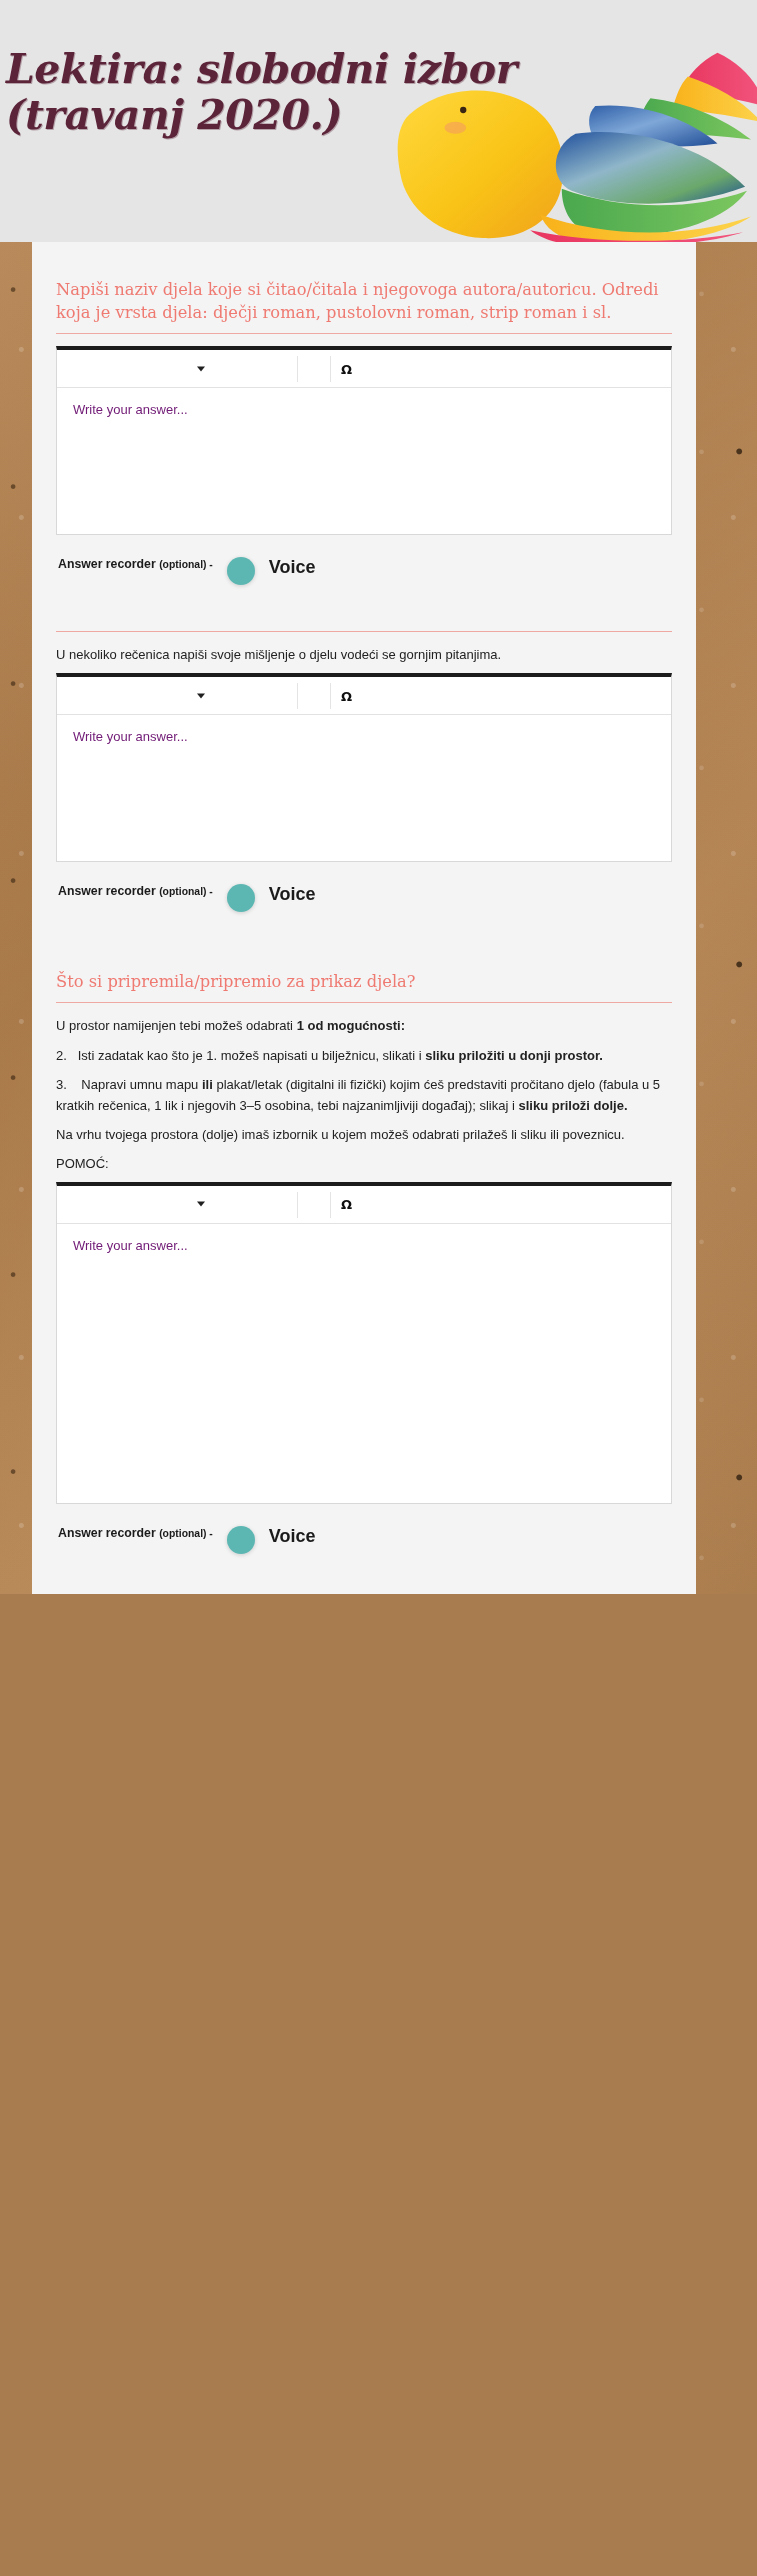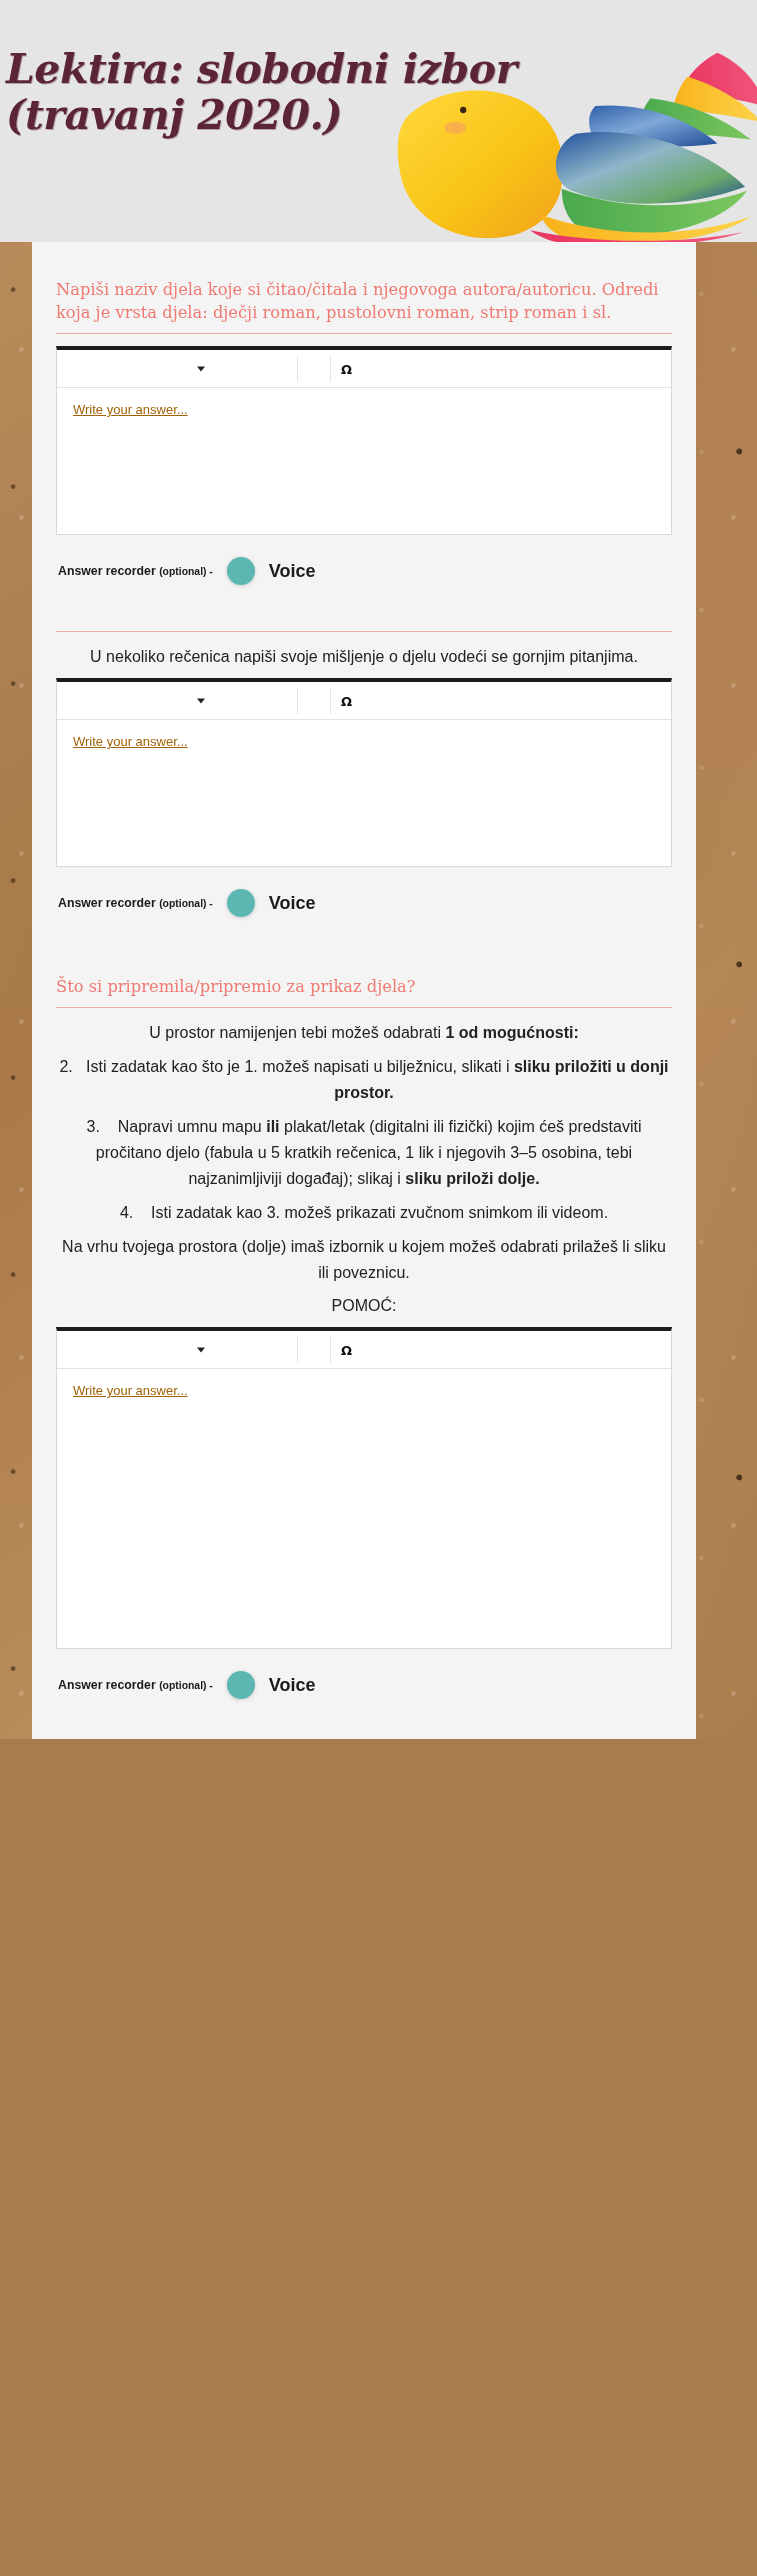--- a/index.html
+++ b/index.html
@@ -77,23 +77,22 @@
   .q-title{
     font-family:"DejaVu Serif", serif;
     color:#ef7a72;
     font-size:16.3px;
     line-height:1.42;
     margin:12px 0 9px 0;
   }
   .q-rule{height:1px;background:#f0a9a2;margin:0 0 12px 0;}
   .q-body{
     font-family:"Liberation Sans", sans-serif;
-    color:#222;font-size:16px;line-height:1.62;
+    color:#222;font-size:13px;line-height:1.62;
     margin:0 0 8px 0;
-    text-align:center;
   }
   .q-body b{font-weight:bold;}
   .q-body.li{padding-left:0;}
 
   
   .editor{
     background:#fff;
     border:1px solid #d8d8d8;
     border-top:4px solid #1c1c1c;
     margin-top:6px;
@@ -115,29 +114,28 @@
   .tb-sep.a{left:240px;}
   .tb-sep.b{left:273px;}
   .tb-omega{
     position:absolute;left:284px;top:50%;transform:translateY(-50%);
     font-family:"DejaVu Sans", sans-serif;
     font-size:13px;font-weight:bold;color:#101010;
   }
   .ta{
     min-height:118px;
     padding:14px 16px;
-    color:#a16207;font-size:13px;
-    font-family:"Liberation Sans", sans-serif;
-    text-decoration:underline;
+    color:#701a75;font-size:13px;
+    font-family:"Liberation Sans", sans-serif;
   }
   .ta.tall{min-height:251px;}
 
   
   .recorder{
-    display:flex;align-items:center;
+    display:flex;
     margin:22px 0 6px 0;
     padding-left:2px;
   }
   .rec-label{
     font-size:12.3px;font-weight:bold;color:#1b1b1b;
     font-family:"Liberation Sans", sans-serif;
   }
   .rec-label .opt{font-size:10.4px;font-weight:bold;}
   .rec-btn{
     width:28px;height:28px;border-radius:50%;
@@ -259,21 +257,20 @@
 
   <div class="gap"></div>
 
   <div class="block">
     <div class="q-title">Što si pripremila/pripremio za prikaz djela?</div>
     <div class="q-rule"></div>
 
     <div class="q-body">U prostor namijenjen tebi možeš odabrati <b>1 od mogućnosti:</b></div>
     <div class="q-body li">2.&nbsp;&nbsp;&nbsp;Isti zadatak kao što je 1. možeš napisati u bilježnicu, slikati i <b>sliku priložiti u donji prostor.</b></div>
     <div class="q-body li">3.&nbsp;&nbsp;&nbsp;&nbsp;Napravi umnu mapu <b>ili</b> plakat/letak (digitalni ili fizički) kojim ćeš predstaviti pročitano djelo (fabula u 5 kratkih rečenica, 1 lik i njegovih 3–5 osobina, tebi najzanimljiviji događaj); slikaj i <b>sliku priloži dolje.</b></div>
-    <div class="q-body li">4.&nbsp;&nbsp;&nbsp;&nbsp;Isti zadatak kao 3. možeš prikazati zvučnom snimkom ili videom.</div>
     <div class="q-body">Na vrhu tvojega prostora (dolje) imaš izbornik u kojem možeš odabrati prilažeš li sliku ili poveznicu.</div>
     <div class="q-body">POMOĆ:</div>
 
     <div class="editor">
       <div class="toolbar">
         <span class="tb-dd"></span>
         <span class="tb-sep a"></span>
         <span class="tb-sep b"></span>
         <span class="tb-omega">Ω</span>
       </div>

